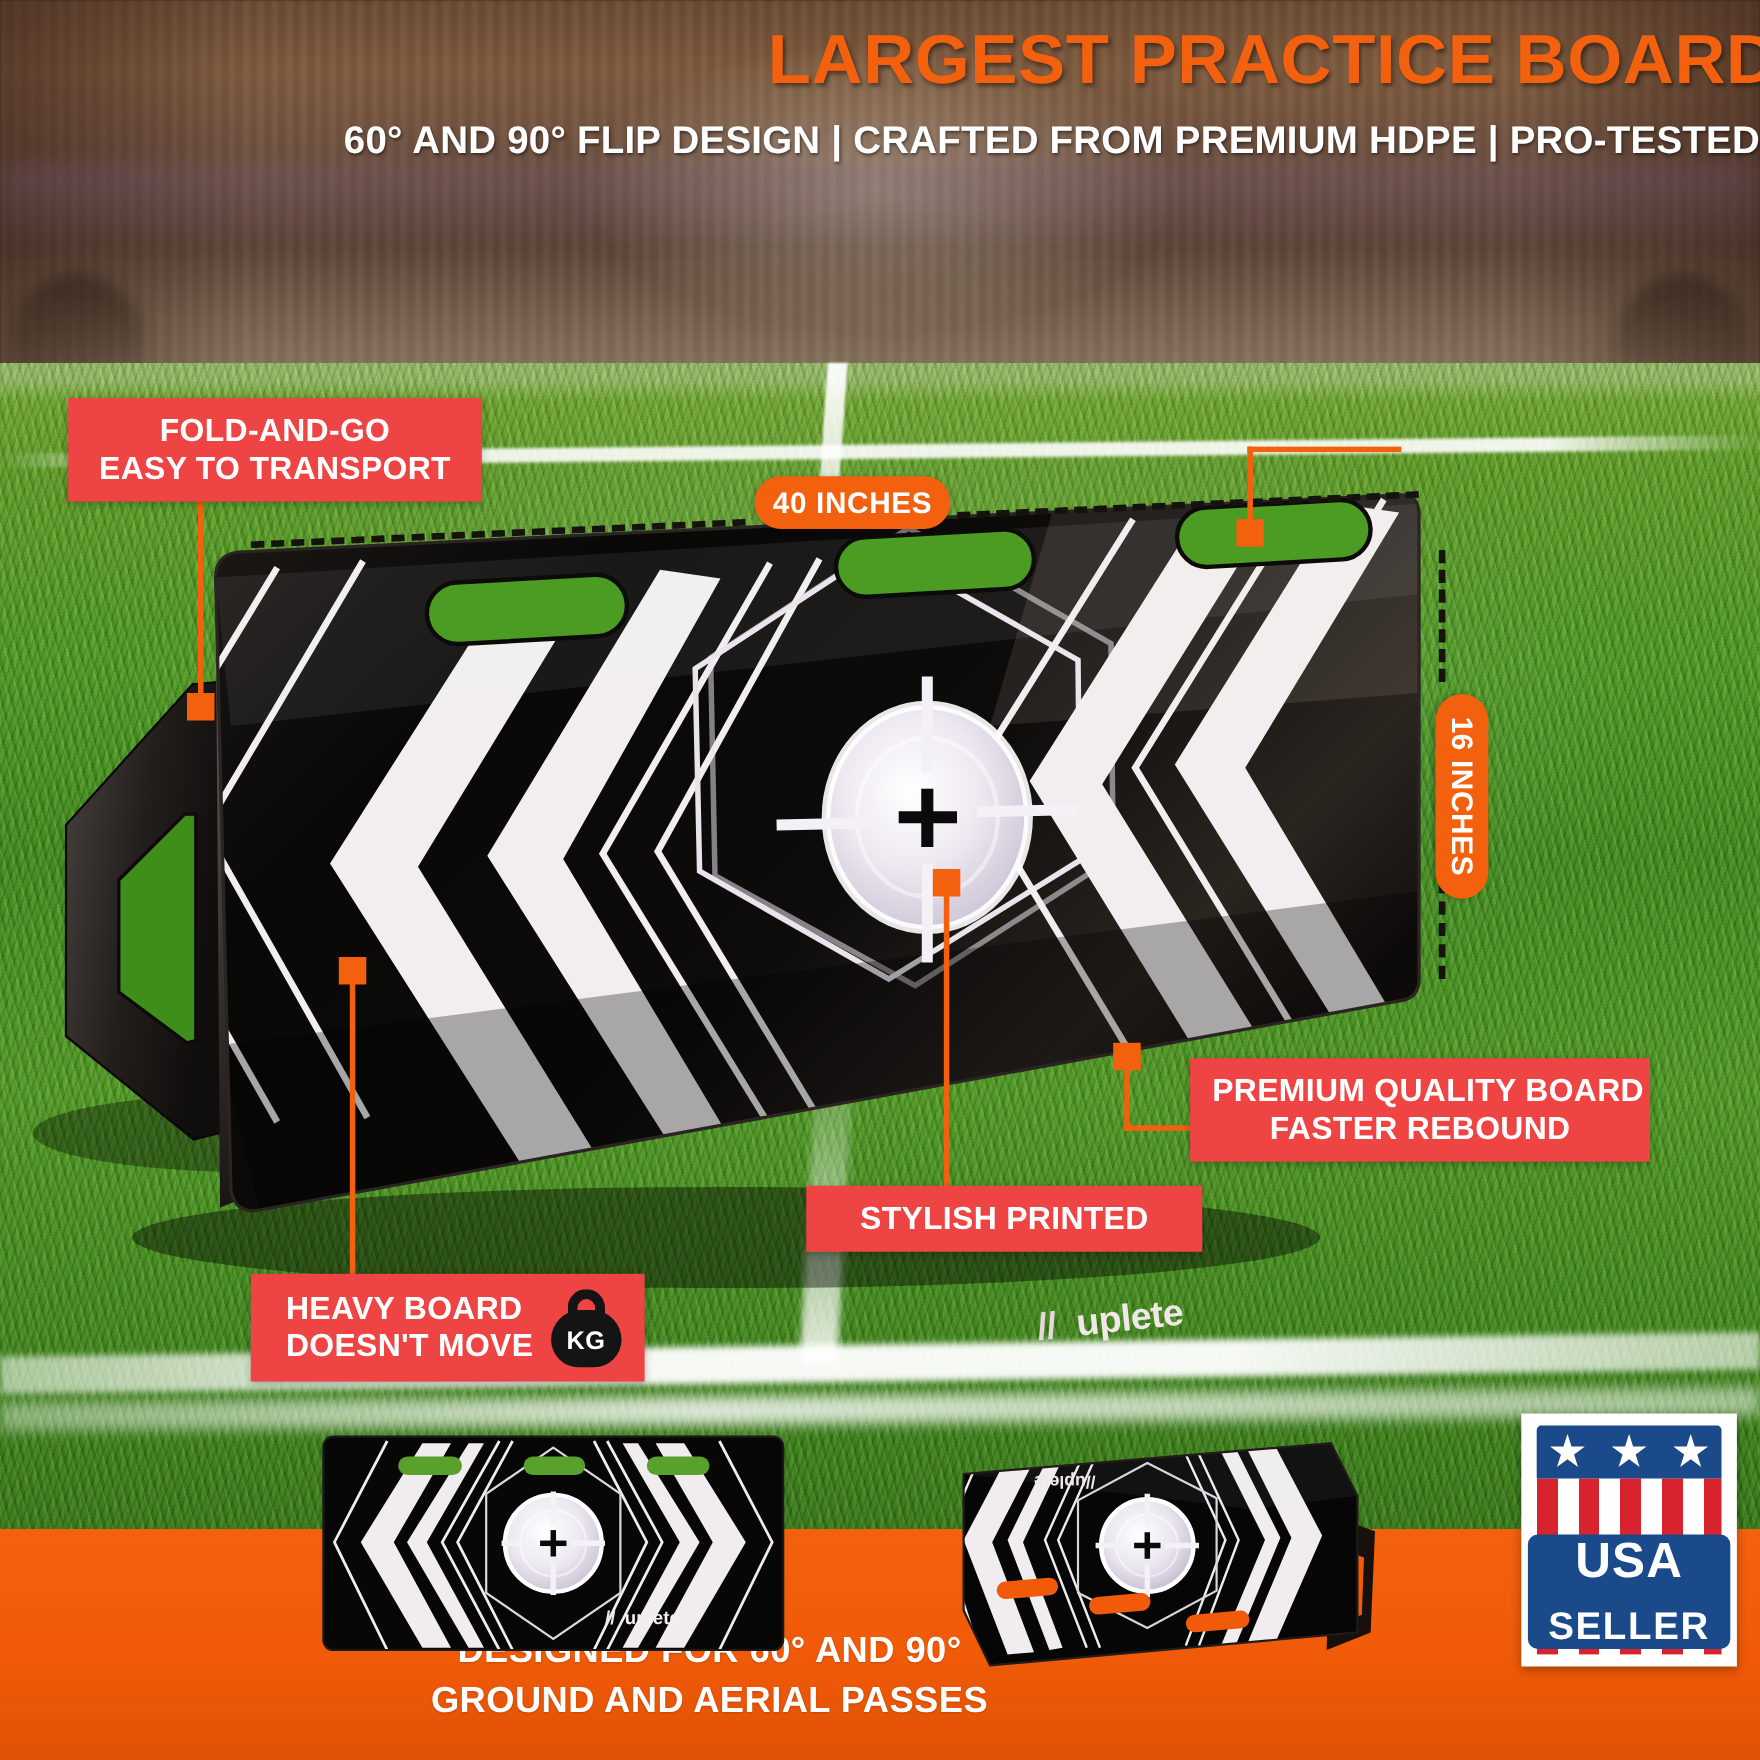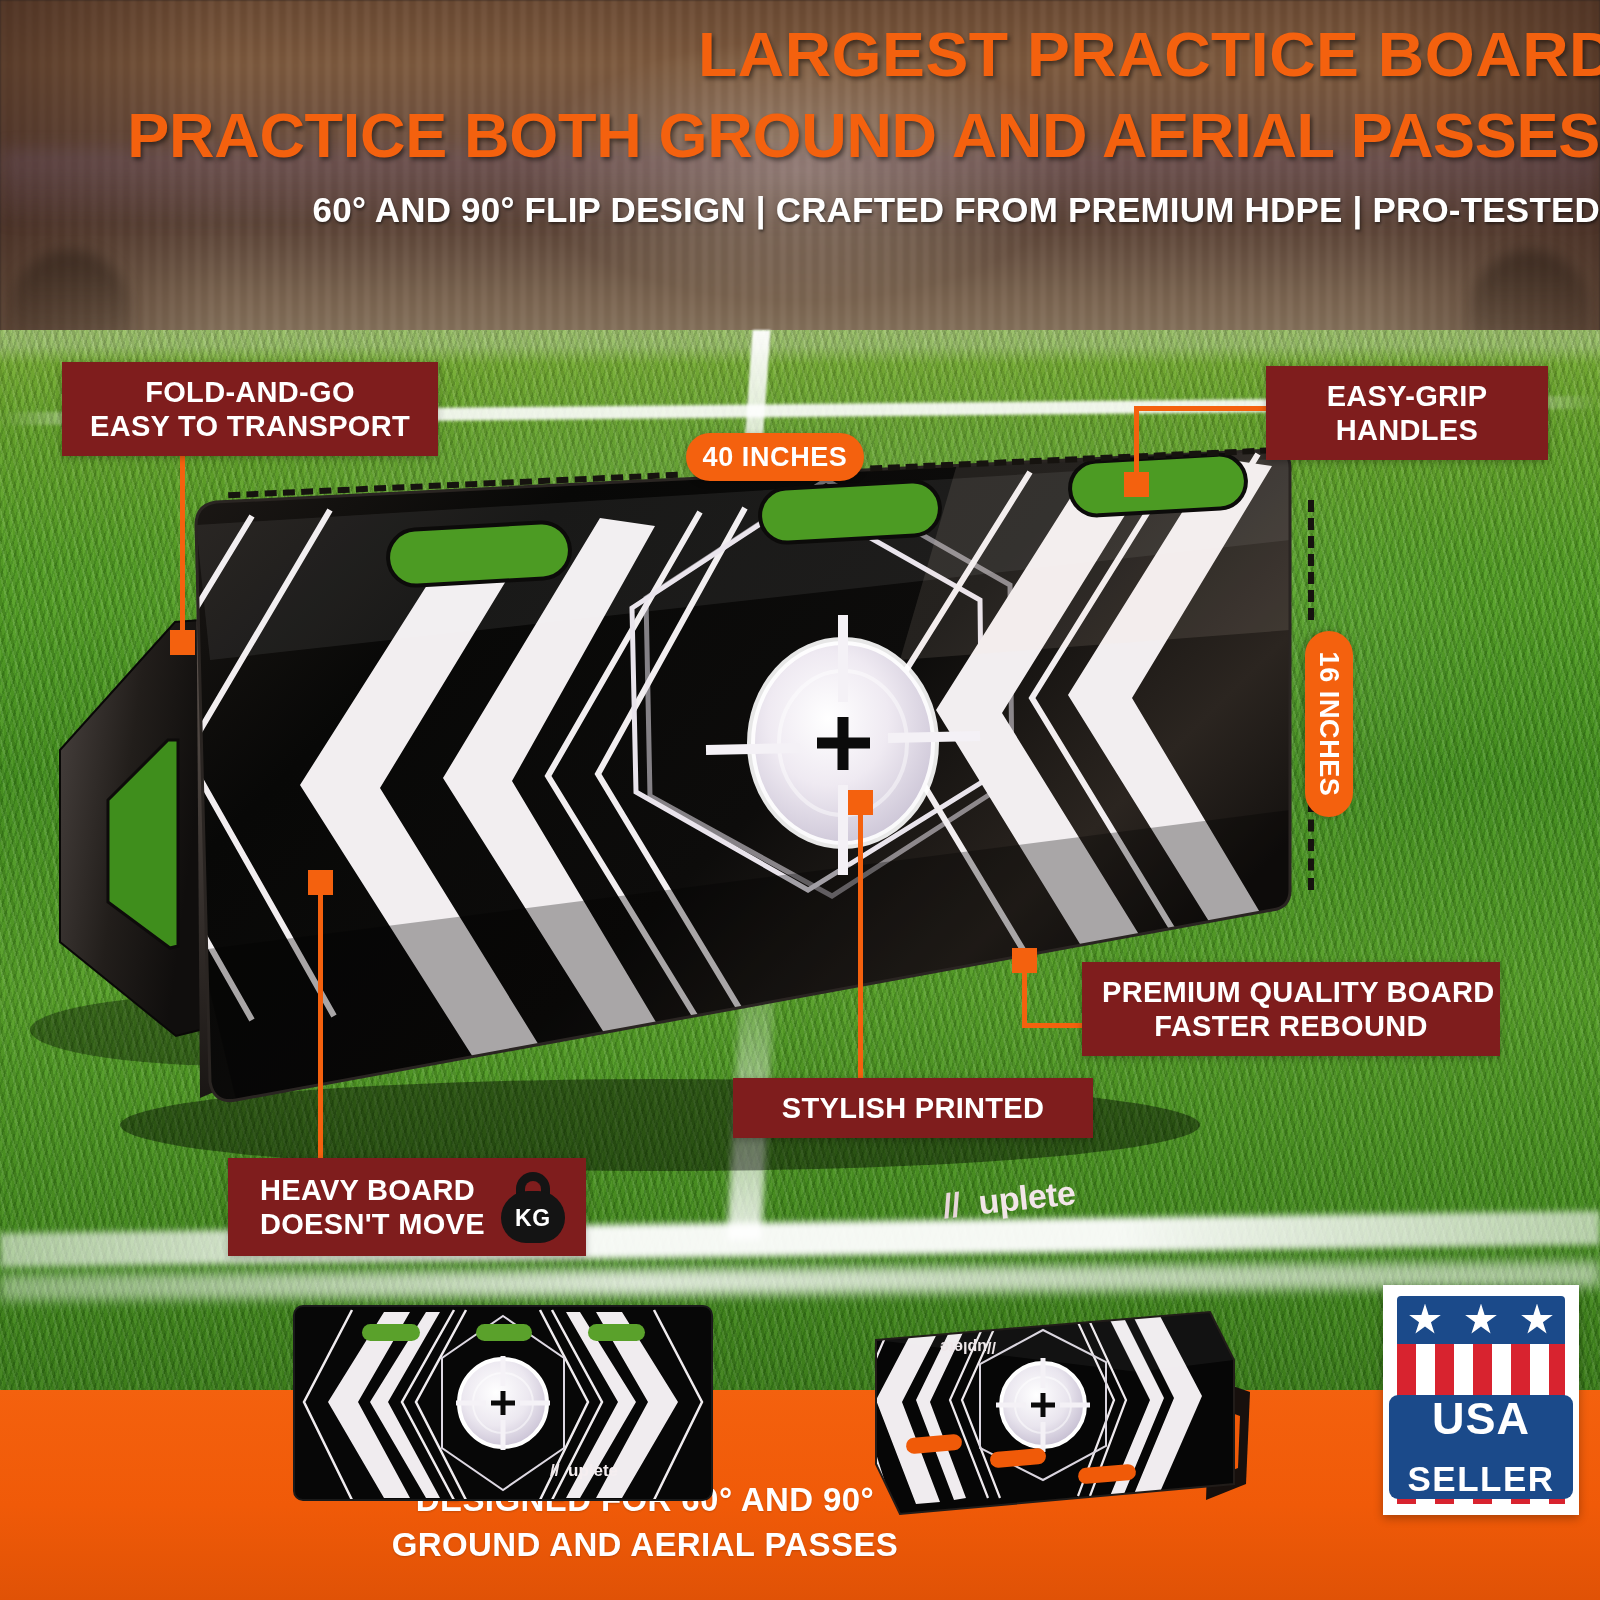--- a/index.html
+++ b/index.html
@@ -88,21 +88,21 @@
     text-shadow:2px 3px 4px rgba(0,0,0,.45);
     transform:scaleX(1.0);
   }
   .h3{
     font-size:35px;font-weight:bold;color:#ffffff;letter-spacing:.2px;
     padding-top:22px;text-shadow:1px 2px 3px rgba(0,0,0,.5);
   }
 
   
   .callout{
-    position:absolute;background:#7f1d1d;color:#fff;
+    position:absolute;background:#ef4444;color:#fff;
     font-weight:bold;text-align:center;line-height:1.18;
     padding:13px 20px;z-index:40;
     box-shadow:0 2px 7px rgba(0,0,0,.25);
     font-size:29px;letter-spacing:.3px;
   }
   .callout .ln{display:block;white-space:nowrap;}
   .lead{position:absolute;background:#f4610e;z-index:35;}
   .dot{position:absolute;background:#f4610e;z-index:36;}
 
   
@@ -166,21 +166,20 @@
   <div class="bg-goal-r"></div>
   <div class="bg-grass"></div>
   <div class="chalk-vert"></div>
   <div class="chalk-mid"></div>
   <div class="chalk-vert2"></div>
   <div class="chalk-low"></div>
   <div class="chalk-low2"></div>
 
   <div class="head">
     <div class="h1">LARGEST PRACTICE BOARD</div>
-    <div class="h2">PRACTICE BOTH GROUND AND AERIAL PASSES</div>
     <div class="h3">60° AND 90° FLIP DESIGN | CRAFTED FROM PREMIUM HDPE | PRO-TESTED</div>
   </div>
 
   <div id="boardWrap">
     <svg width="1600" height="1060" viewBox="0 0 1600 1060" xmlns="http://www.w3.org/2000/svg">
       <defs>
         <clipPath id="faceClip">
           <path d="M196,195 Q196,175 216,172 L1272,120 Q1290,119 1290,138 L1290,560 Q1290,578 1272,580 L236,770 Q214,774 210,752 Z"></path>
         </clipPath>
         <radialGradient id="tgtG" cx="42%" cy="38%" r="68%">
@@ -312,24 +311,20 @@
   <div class="lead" style="left:180px;top:455px;width:5px;height:185px;"></div>
   <div class="dot" style="left:170px;top:630px;width:25px;height:25px;"></div>
   <div class="callout" style="left:62px;top:362px;width:336px;">
     <span class="ln">FOLD-AND-GO</span>
     <span class="ln">EASY TO TRANSPORT</span>
   </div>
 
   <div class="lead" style="left:1134px;top:406px;width:140px;height:5px;"></div>
   <div class="lead" style="left:1134px;top:406px;width:5px;height:78px;"></div>
   <div class="dot" style="left:1124px;top:472px;width:25px;height:25px;"></div>
-  <div class="callout" style="left:1266px;top:366px;width:242px;">
-    <span class="ln">EASY-GRIP</span>
-    <span class="ln">HANDLES</span>
-  </div>
 
   <div class="lead" style="left:858px;top:800px;width:5px;height:282px;"></div>
   <div class="dot" style="left:848px;top:790px;width:25px;height:25px;"></div>
   <div class="callout" style="left:733px;top:1078px;width:320px;">
     <span class="ln">STYLISH PRINTED</span>
   </div>
 
   <div class="lead" style="left:1022px;top:958px;width:5px;height:70px;"></div>
   <div class="lead" style="left:1022px;top:1023px;width:72px;height:5px;"></div>
   <div class="dot" style="left:1012px;top:948px;width:25px;height:25px;"></div>

